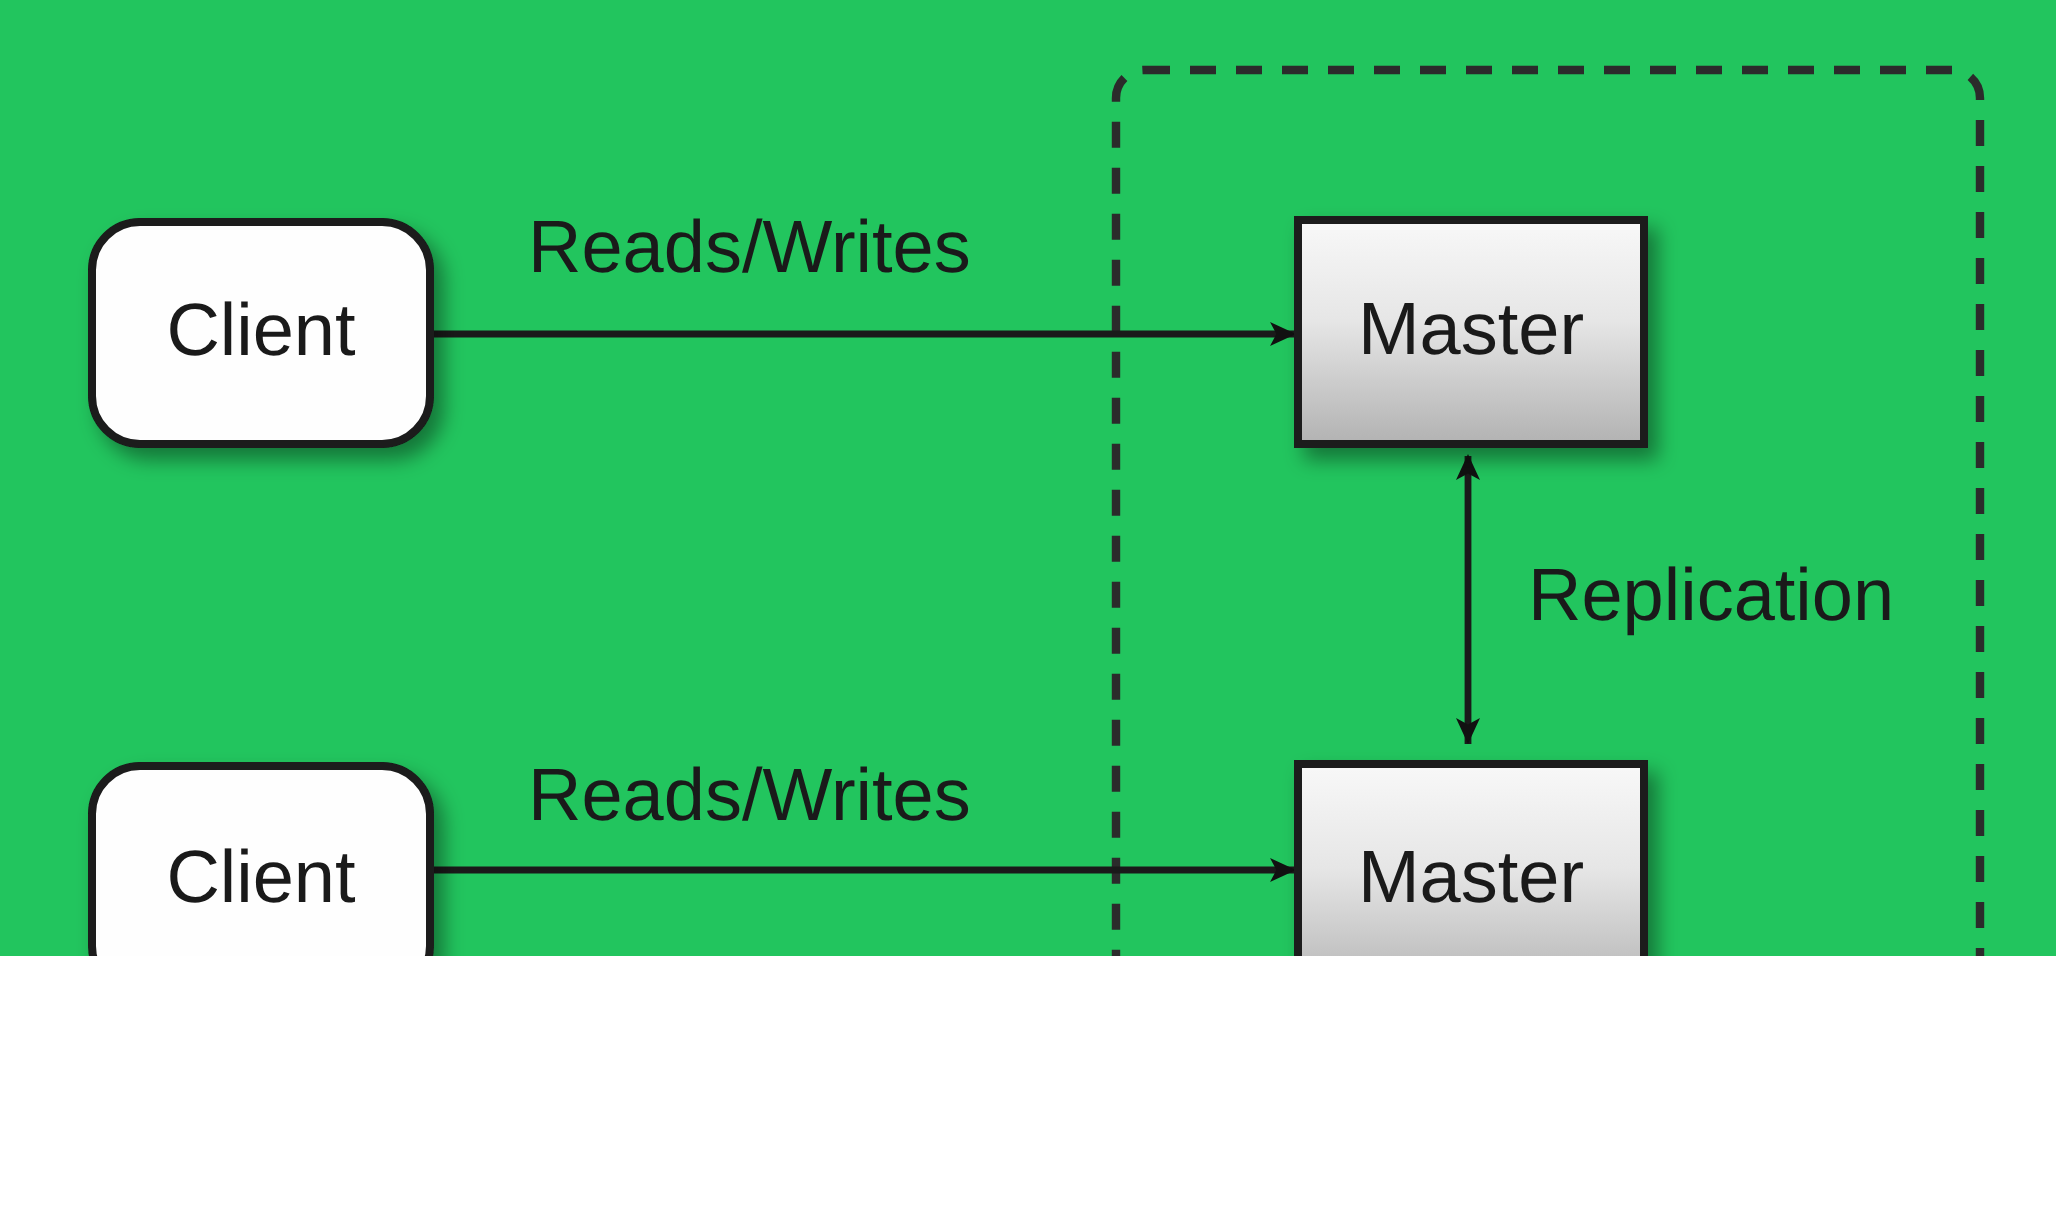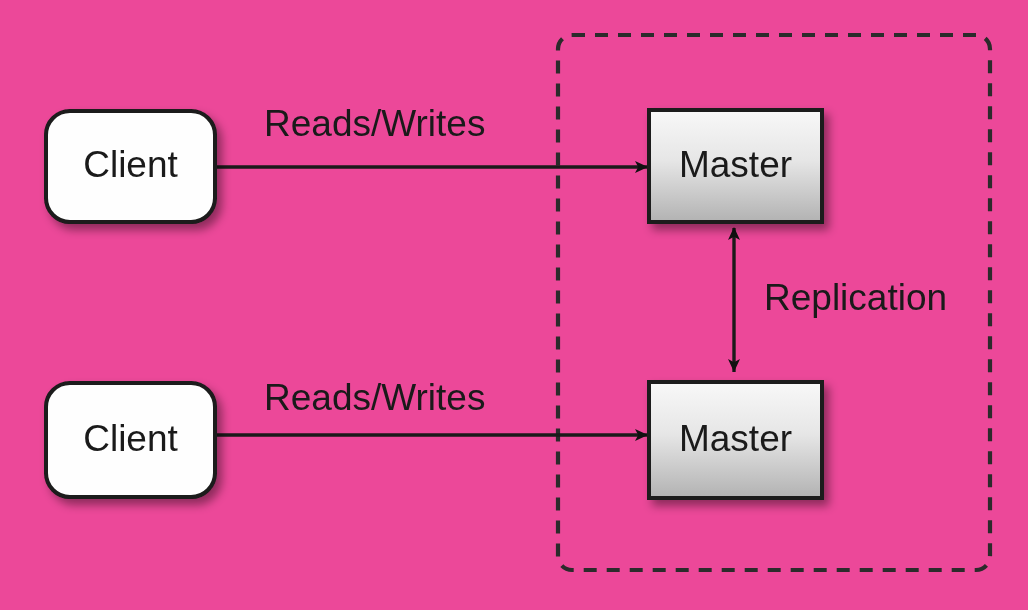--- a/index.html
+++ b/index.html
@@ -3,22 +3,22 @@
 <meta charset="utf-8">
 <style>
   html, body {
     margin: 0;
     padding: 0;
     background: #ffffff;
   }
   #stage {
     position: relative;
     width: 1028px;
-    height: 610px;
-    background: #ec4899;
+    height: 478px;
+    background: #22c55e;
     overflow: hidden;
     font-family: "Liberation Sans", sans-serif;
   }
   #stage svg {
     position: absolute;
     left: 0;
     top: 0;
   }
   .node-label {
     font-family: "Liberation Sans", sans-serif;

